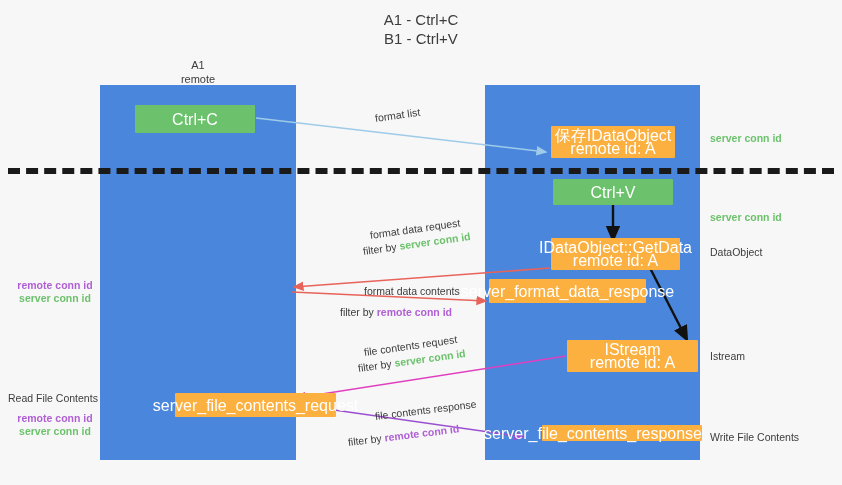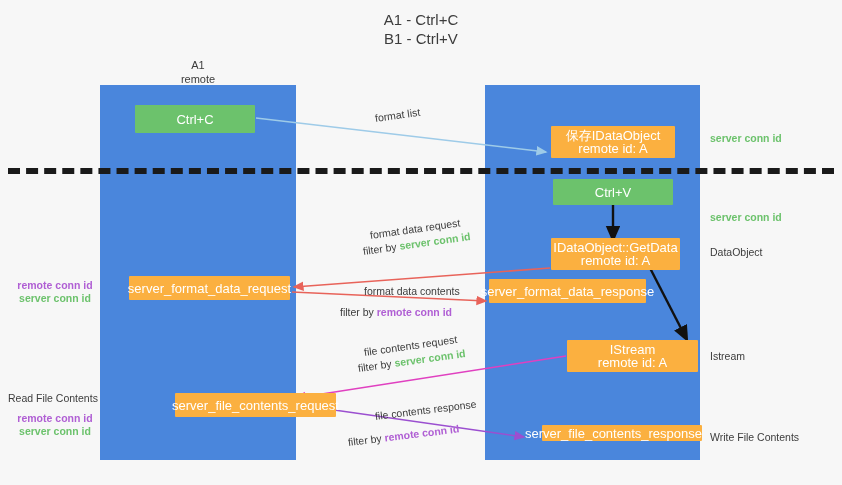--- a/index.html
+++ b/index.html
@@ -45,21 +45,21 @@
   .title span { display: block; }
 
   .box {
     position: absolute;
     box-sizing: border-box;
     display: flex;
     flex-direction: column;
     align-items: center;
     justify-content: center;
     color: #ffffff;
-    font-size: 13px;
+    font-size: 16px;
     line-height: 13px;
     text-align: center;
     border-radius: 1px;
   }
   .box-green { background: #6cc26c; }
   .box-orange { background: #fbb040; }
 
   .dashed-line {
     position: absolute;
     left: 8px;
@@ -166,23 +166,20 @@
 
   <div class="box box-green" style="left:553px; top:179px; width:120px; height:26px;">
     <span>Ctrl+V</span>
   </div>
 
   <div class="box box-orange" style="left:551px; top:238px; width:129px; height:32px;">
     <span>IDataObject::GetData</span>
     <span>remote id: A</span>
   </div>
 
-  <div class="box box-orange" style="left:129px; top:276px; width:161px; height:24px;">
-    <span>server_format_data_request</span>
-  </div>
 
   <div class="box box-orange" style="left:489px; top:279px; width:157px; height:24px;">
     <span>server_format_data_response</span>
   </div>
 
   <div class="box box-orange" style="left:567px; top:340px; width:131px; height:32px;">
     <span>IStream</span>
     <span>remote id: A</span>
   </div>
 

